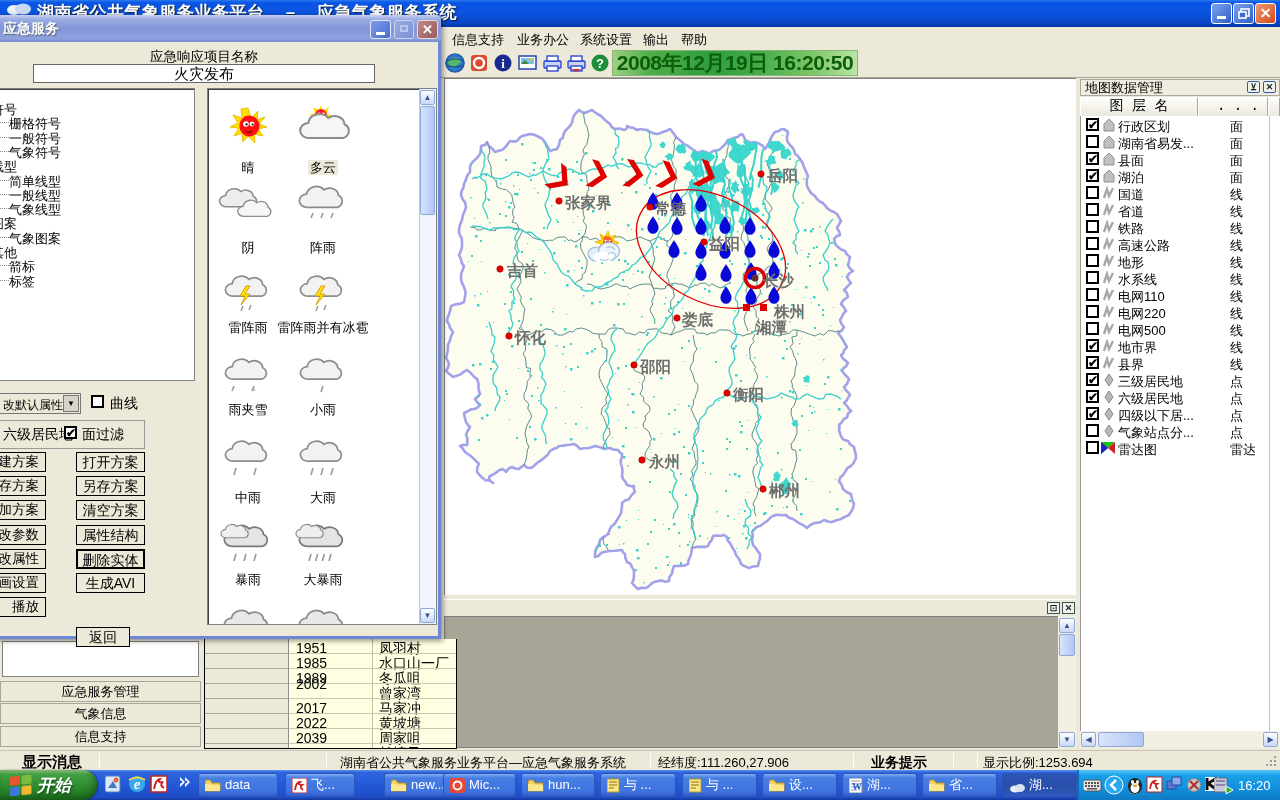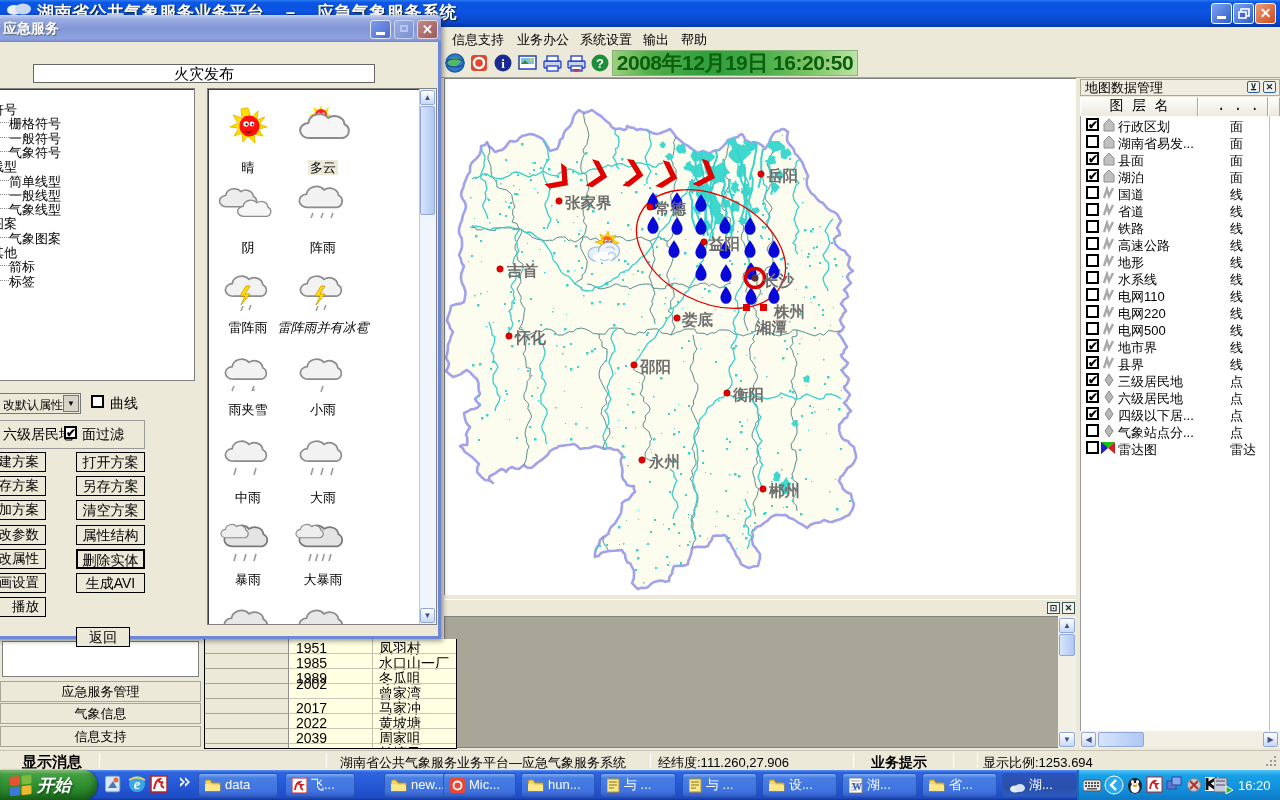--- a/index.html
+++ b/index.html
@@ -701,20 +701,21 @@
       <span class="txt">应急服务</span>
 <div style="position:absolute;left:407px;top:5px;width:21px;height:19px;border-radius:3px;border:1px solid #E0E8FA;background:linear-gradient(135deg,#7C9CE8,#4A6CD0);">
         <div style="width:9px;height:3px;background:#fff;margin:11px auto 0;"></div>
       </div>
 <div style="position:absolute;left:431px;top:5px;width:20px;height:19px;border-radius:3px;border:1px solid #C8D4F0;background:linear-gradient(135deg,#99AEE2,#7B90D2);">
         <div style="width:8px;height:7px;border:2px solid #B8C6EE;margin:4px auto 0;"></div>
       </div>
 <div style="position:absolute;left:454px;top:5px;width:21px;height:19px;border-radius:3px;border:1px solid #E8D8D8;background:linear-gradient(135deg,#C08888,#9A5A5A);color:#fff;text-align:center;line-height:18px;font-size:13px;font-weight:bold;">✕</div>
 </div>
 <div id="dlgbody">
+<div style="position:absolute;left:100px;top:6px;width:270px;text-align:center;font-size:13.5px;">应急响应项目名称</div>
 <div style="position:absolute;left:64px;top:22px;width:342px;height:19px;background:#fff;border:1px solid #666;text-align:center;font-size:15px;line-height:18px;">火灾发布</div>
 <div id="tpanel">
 <div class="titem" style="left:14px;top:12px;">符号</div>
 <div class="titem dots" style="left:23px;top:33.3px;width:9px;"></div>
 <div class="titem" style="left:32px;top:26.3px;">栅格符号</div>
 <div class="titem dots" style="left:23px;top:47.6px;width:9px;"></div>
 <div class="titem" style="left:32px;top:40.6px;">一般符号</div>
 <div class="titem dots" style="left:23px;top:61.900000000000006px;width:9px;"></div>
 <div class="titem" style="left:32px;top:54.900000000000006px;">气象符号</div>
 <div class="titem" style="left:14px;top:69.2px;">线型</div>
@@ -843,21 +844,21 @@
             <g transform="translate(115,538) scale(1.1)">
               <path d="M-14,4 a7,6 0 0 1 -1,-12 a9,8 0 0 1 16,-4 a8,7 0 0 1 13,5 a6.5,6 0 0 1 -1,11 Z" fill="#E8E8E8" stroke="#8C8C8C" stroke-width="1.6"></path>
             </g>
           </g>
 </svg>
 <div class="wlab" style="left:-30px;top:70px;">晴</div>
 <div class="wlab" style="left:45px;top:70px;"><span style="background:#ECE9D8;padding:0 2px;">多云</span></div>
 <div class="wlab" style="left:-30px;top:150px;">阴</div>
 <div class="wlab" style="left:45px;top:150px;"><span style="padding:0 2px;">阵雨</span></div>
 <div class="wlab" style="left:-30px;top:230px;">雷阵雨</div>
-<div class="wlab" style="left:45px;top:230px;"><span style="padding:0 2px;font-style:italic;">雷阵雨并有冰雹</span></div>
+<div class="wlab" style="left:45px;top:230px;"><span style="padding:0 2px;">雷阵雨并有冰雹</span></div>
 <div class="wlab" style="left:-30px;top:312px;">雨夹雪</div>
 <div class="wlab" style="left:45px;top:312px;"><span style="padding:0 2px;">小雨</span></div>
 <div class="wlab" style="left:-30px;top:400px;">中雨</div>
 <div class="wlab" style="left:45px;top:400px;"><span style="padding:0 2px;">大雨</span></div>
 <div class="wlab" style="left:-30px;top:482px;">暴雨</div>
 <div class="wlab" style="left:45px;top:482px;"><span style="padding:0 2px;">大暴雨</span></div>
 <div style="position:absolute;right:0;top:0;width:17px;height:535px;background:#F0F4FC;border-left:1px solid #C8C8C8;"></div>
 <div class="sbbtn" style="position:absolute;right:1px;top:1px;width:15px;height:15px;line-height:13px;">▲</div>
 <div class="sbthumb" style="position:absolute;right:1px;top:17px;width:15px;height:109px;"></div>
 <div class="sbbtn" style="position:absolute;right:1px;top:519px;width:15px;height:15px;line-height:13px;">▼</div>

